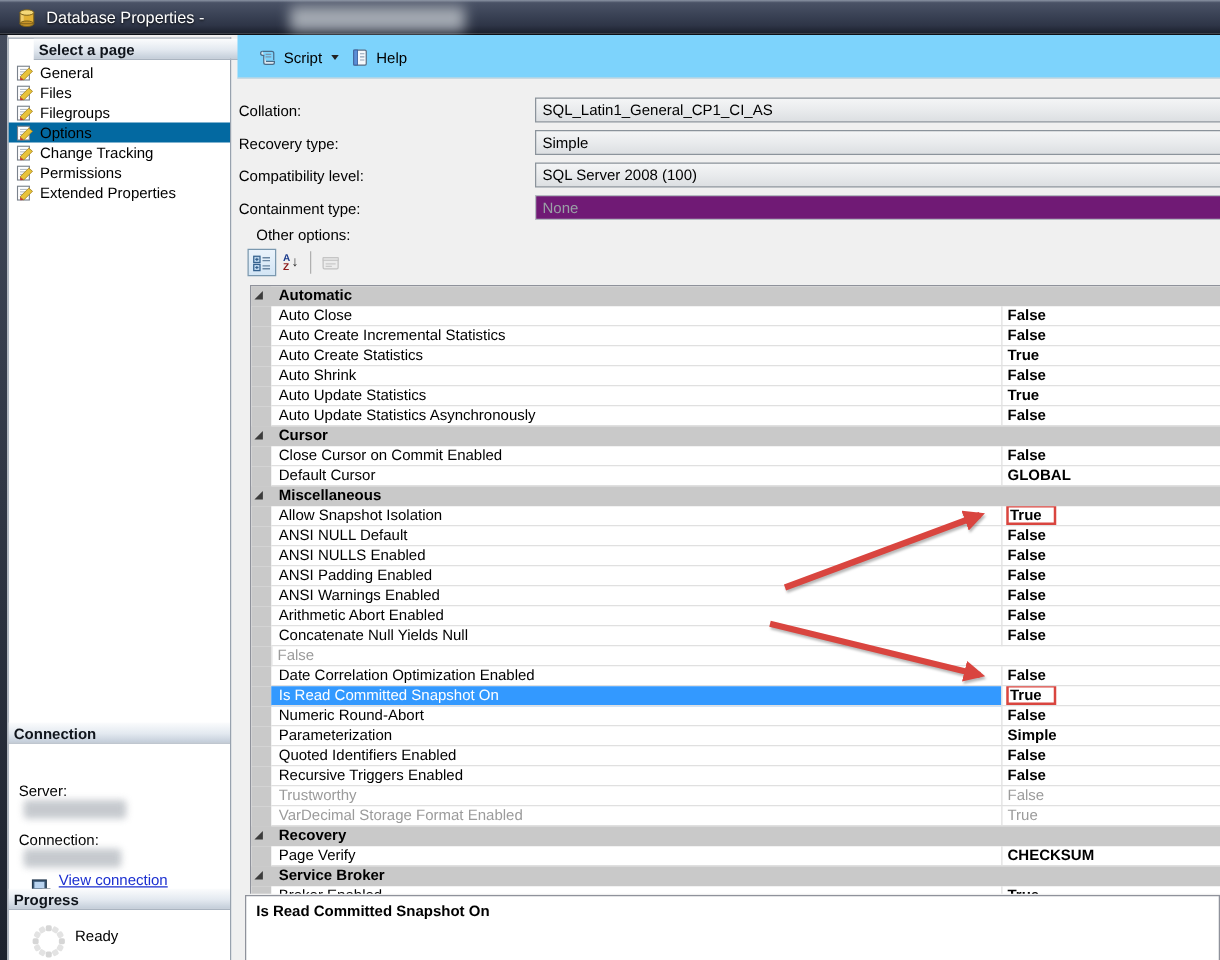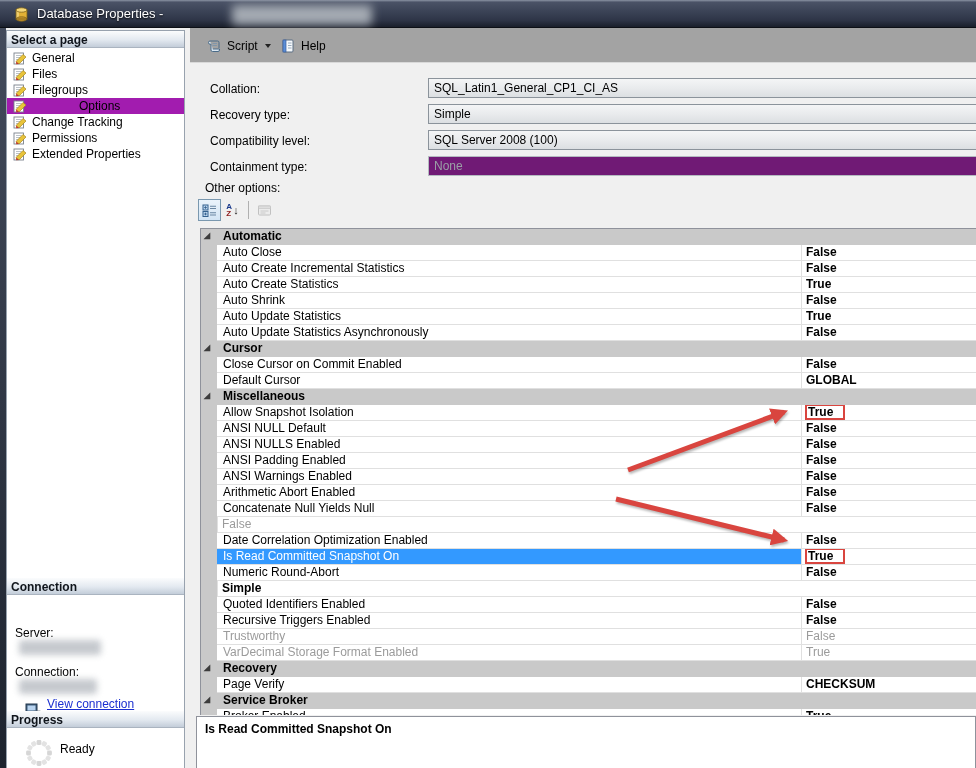--- a/index.html
+++ b/index.html
@@ -34,48 +34,48 @@
   #sidebar{
     position:absolute;left:6px;top:30px;width:179px;height:738px;
     background:#fff;border:1px solid #98a2ae;border-bottom:none;
   }
   .side-header{
     position:absolute;left:0;width:177px;height:17px;
     background:linear-gradient(180deg,#fbfcfd 0%,#e3e9f0 55%,#c3cdd9 100%);
     border-bottom:1px solid #aab4c0;
     font-weight:bold;color:#10151c;padding:2px 0 0 4px;
   }
-  #hdr-pages{top:0;}
+  #hdr-pages{top:0;margin-left:20px;}
   #hdr-connection{top:547px;}
   #hdr-progress{top:680px;}
   #page-list{position:absolute;left:0;top:19px;width:177px;}
   .page-item{height:16px;display:flex;align-items:center;padding-left:6px;cursor:default;text-align:right;}
-  .page-item.sel{background:#a21caf;gap:47px;}
+  .page-item.sel{background:#0369a1;}
   .page-item .lbl{padding-left:5px;}
   .page-icon{flex:0 0 14px;height:14px;}
   #conn-block{position:absolute;left:0;top:565px;width:177px;}
   #server-label{position:absolute;left:8px;top:30px;}
   #server-redact{left:12px;top:44px;width:82px;height:15px;background:#c3c7cc;filter:blur(3px);}
   #connection-label{position:absolute;left:8px;top:69px;}
   #connection-redact{left:12px;top:83px;width:78px;height:15px;background:#c3c7cc;filter:blur(3px);}
   #conn-link{position:absolute;left:18px;top:101px;display:flex;align-items:center;cursor:pointer;}
   #conn-link .txt{color:var(--link);text-decoration:underline;margin-left:6px;}
   #progress-block{position:absolute;left:0;top:700px;width:177px;height:60px;}
   #spinner{position:absolute;left:17px;top:7px;}
   #ready-text{position:absolute;left:53px;top:11px;text-align:right;}
   
   #main{position:absolute;left:190px;top:28px;width:786px;height:740px;}
-  #toolbar{position:absolute;left:0;top:0;width:786px;height:35px;border-bottom:1px solid #d9d9d9;background:#a3a3a3;}
+  #toolbar{position:absolute;left:0;top:0;width:786px;height:35px;border-bottom:1px solid #d9d9d9;background:#7dd3fc;}
   .tb-btn{position:absolute;top:6px;height:23px;display:flex;align-items:center;padding:0 5px;border:1px solid transparent;border-radius:2px;cursor:pointer;}
   #btn-script{left:10px;}
   #btn-help{left:84px;}
   .tb-btn .lbl{margin-left:5px;}
   .dd-arrow{margin-left:7px;width:0;height:0;border-left:3.5px solid transparent;border-right:3.5px solid transparent;border-top:4px solid #222;}
   
-  .fld-label{position:absolute;left:20px;}
+  .fld-label{position:absolute;left:1px;}
   .combo{
     position:absolute;left:198px;width:588px;height:20px;
     border:1px solid #8b939b;
     background:linear-gradient(180deg,#f4f5f6 0%,#e9ebed 50%,#dcdfe2 100%);
     padding:2px 0 0 5px;color:#000;cursor:default;margin-left:40px;
   }
   .combo.disabled{border-color:#b4bac0;background:#701a75;color:#9aa0a6;}
   #other-options-label{position:absolute;left:15px;top:153px;}
   
   #gridbar{position:absolute;left:8px;top:171px;height:24px;display:flex;align-items:flex-start;}
@@ -423,20 +423,21 @@
           <div class="nm">Is Read Committed Snapshot On</div>
           <div class="vl"><span class="boxed">True</span></div>
         </div>
         <div class="grow prop">
           <div class="gut"></div>
           <div class="nm">Numeric Round-Abort</div>
           <div class="vl"><span>False</span></div>
         </div>
         <div class="grow prop">
           <div class="gut"></div>
+          <div class="nm">Parameterization</div>
           <div class="vl"><span>Simple</span></div>
         </div>
         <div class="grow prop">
           <div class="gut"></div>
           <div class="nm">Quoted Identifiers Enabled</div>
           <div class="vl"><span>False</span></div>
         </div>
         <div class="grow prop">
           <div class="gut"></div>
           <div class="nm">Recursive Triggers Enabled</div>

